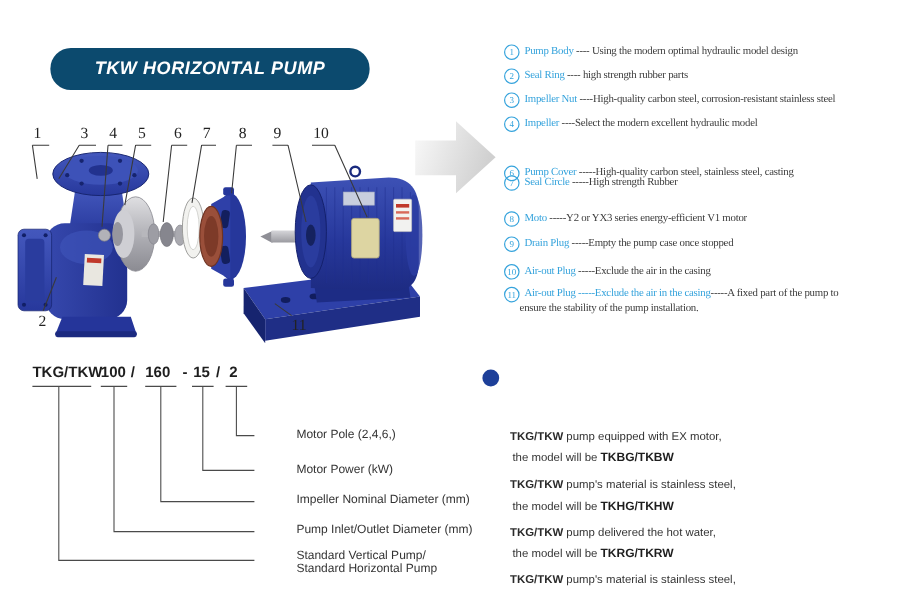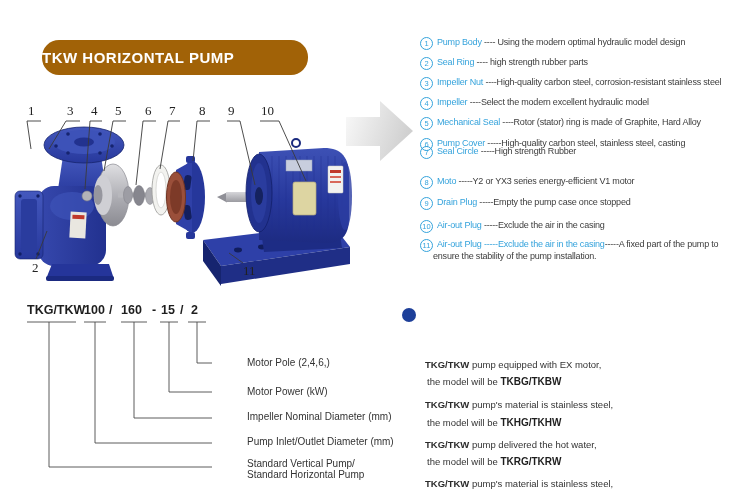--- a/index.html
+++ b/index.html
@@ -1,32 +1,32 @@
 <!DOCTYPE html>
 <html><head>
 <meta charset="utf-8">
 <style>
   html,body{margin:0;padding:0;background:#fff;}
   .page{position:relative;width:756px;height:500px;background:#ffffff;overflow:hidden;
         font-family:"Liberation Sans",sans-serif;}
   .art{position:absolute;left:0;top:0;z-index:0;}
 
   
-  .banner{position:absolute;left:42px;top:40px;width:266px;height:35px;background:#a16207;
-          border-radius:17px;z-index:2;}
+  .banner{position:absolute;left:42px;top:40px;width:266px;height:35px;background:#0c4a6e;
+          border-radius:17px;z-index:2;text-align:center;font-style:italic;}
   .banner span{display:inline-block;line-height:35px;color:#fff;font-weight:bold;font-size:15px;
           letter-spacing:.5px;}
 
   
   .callout{position:absolute;z-index:2;font-family:"Liberation Serif","DejaVu Serif",serif;
            font-size:13px;color:#222;line-height:13px;}
 
   
   .part{position:absolute;left:420px;z-index:2;font-size:9px;letter-spacing:-0.2px;
-        color:#3c3c3c;white-space:nowrap;line-height:11px;}
+        color:#3c3c3c;white-space:nowrap;line-height:11px;font-family:Liberation Serif, serif;}
   .pnum{display:inline-block;width:11px;height:11px;line-height:11px;border:1px solid #35a3dc;
         border-radius:50%;color:#35a3dc;font-size:7.5px;letter-spacing:0;text-align:center;
         vertical-align:-1px;margin-right:4px;}
   .pname,.pext{color:#35a3dc;}
 
   
   .tok{position:absolute;z-index:2;font-size:12.5px;font-weight:bold;color:#1e1e1e;line-height:14px;}
   .mlabel{position:absolute;z-index:2;font-size:10px;color:#333;line-height:11px;white-space:nowrap;margin-left:31px;}
 
   
@@ -196,21 +196,20 @@
   <span class="callout" style="left:199px;top:104px">8</span>
   <span class="callout" style="left:228px;top:104px">9</span>
   <span class="callout" style="left:261px;top:104px">10</span>
   <span class="callout" style="left:32px;top:261px">2</span>
   <span class="callout" style="left:243px;top:264px">11</span>
 
   <div class="part" style="top:37px"><span class="pnum">1</span><span class="pname">Pump Body</span><span class="pdesc"> ---- Using the modern optimal hydraulic model design</span></div>
   <div class="part" style="top:57px"><span class="pnum">2</span><span class="pname">Seal Ring</span><span class="pdesc"> ---- high strength rubber parts</span></div>
   <div class="part" style="top:77px"><span class="pnum">3</span><span class="pname">Impeller Nut</span><span class="pdesc"> ----High-quality carbon steel, corrosion-resistant stainless steel</span></div>
   <div class="part" style="top:97px"><span class="pnum">4</span><span class="pname">Impeller</span><span class="pdesc"> ----Select the modern excellent hydraulic model</span></div>
-  <div class="part" style="top:117px"><span class="pnum">5</span><span class="pname">Mechanical Seal</span><span class="pdesc"> ----Rotor (stator) ring is made of Graphite, Hard Alloy</span></div>
   <div class="part" style="top:138px"><span class="pnum">6</span><span class="pname">Pump Cover</span><span class="pdesc"> -----High-quality carbon steel, stainless steel, casting</span></div>
   <div class="part" style="top:146px"><span class="pnum">7</span><span class="pname">Seal Circle</span><span class="pdesc"> -----High strength Rubber</span></div>
   <div class="part" style="top:176px"><span class="pnum">8</span><span class="pname">Moto</span><span class="pdesc"> -----Y2 or YX3 series energy-efficient V1 motor</span></div>
   <div class="part" style="top:197px"><span class="pnum">9</span><span class="pname">Drain Plug</span><span class="pdesc"> -----Empty the pump case once stopped</span></div>
   <div class="part" style="top:220px"><span class="pnum">10</span><span class="pname">Air-out Plug</span><span class="pdesc"> -----Exclude the air in the casing</span></div>
   <div class="part" style="top:239px"><span class="pnum">11</span><span class="pname">Air-out Plug</span><span class="pext"> -----Exclude the air in the casing</span><span class="pdesc">-----A fixed part of the pump to</span></div>
   <div class="part" style="left:433px;top:251px"><span class="pdesc">ensure the stability of the pump installation.</span></div>
 
   <span class="tok" style="left:27px;top:303px">TKG/TKW</span>
   <span class="tok" style="left:84px;top:303px">100</span>

